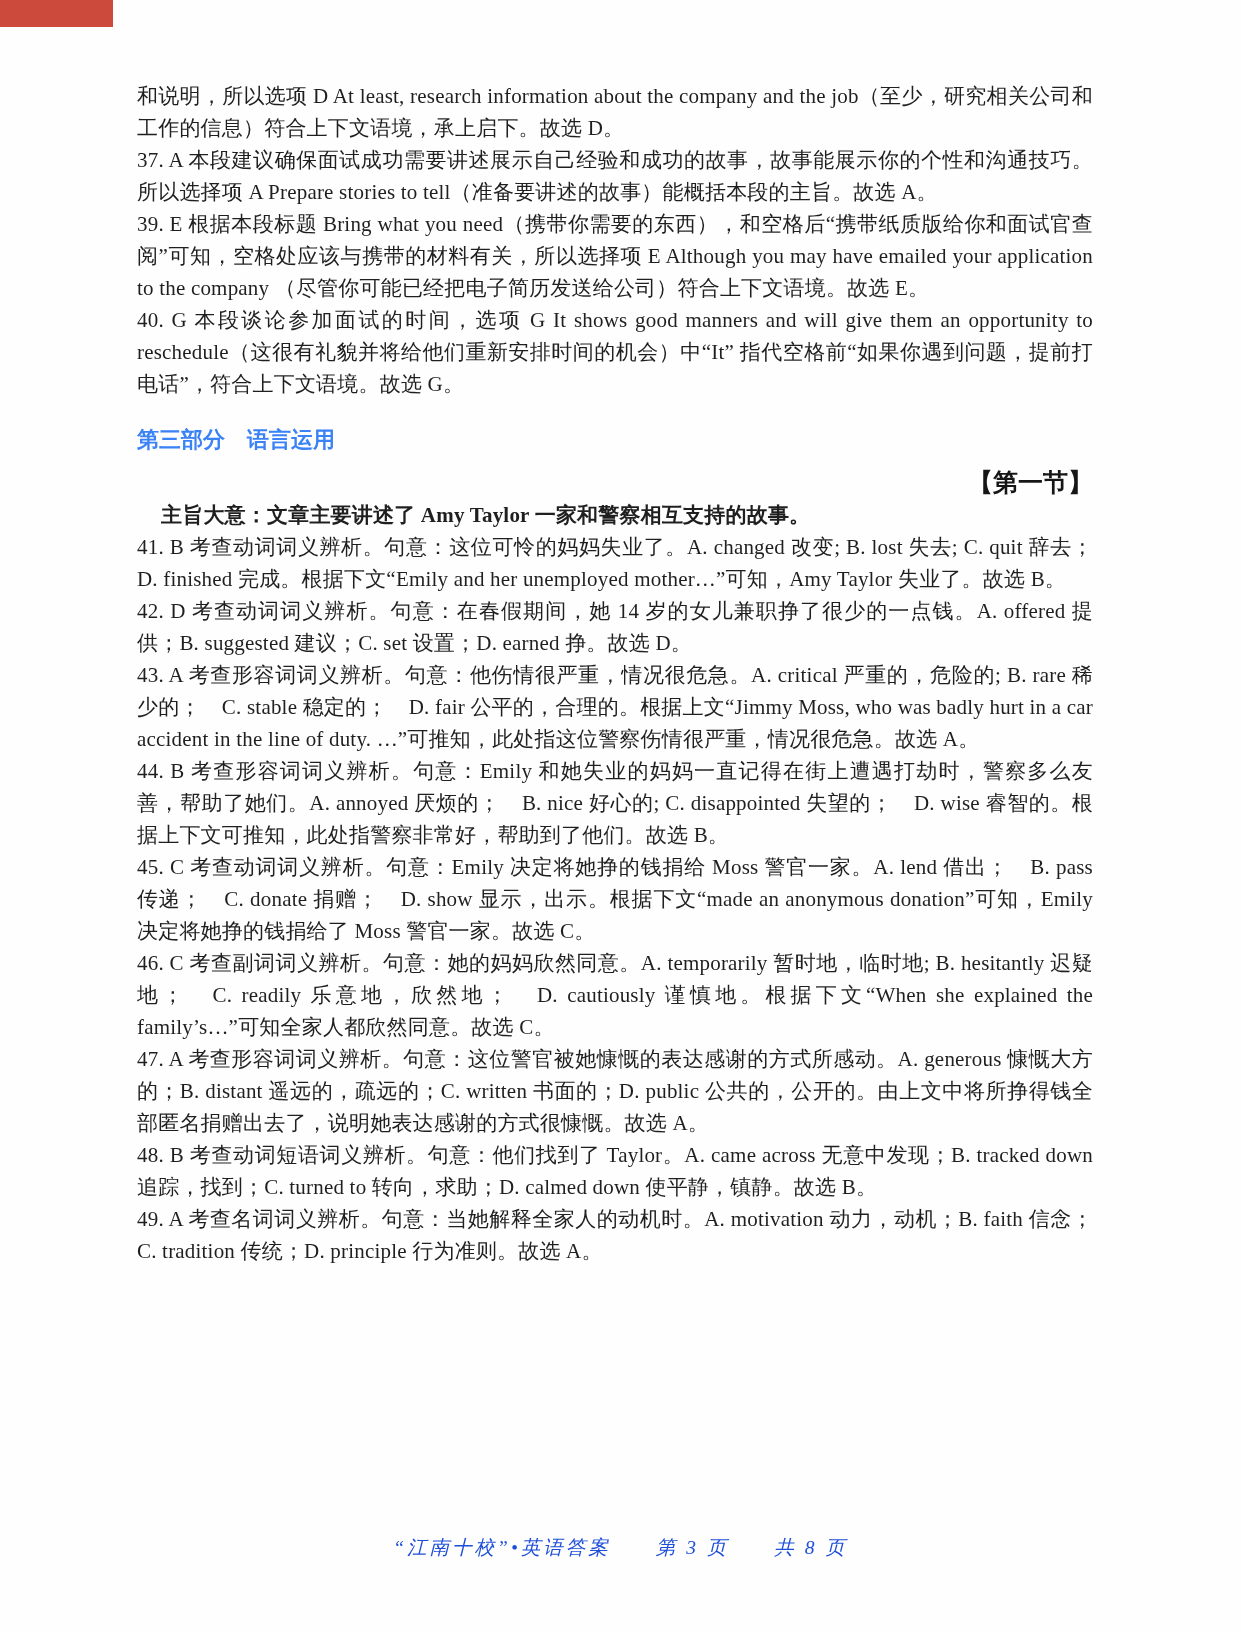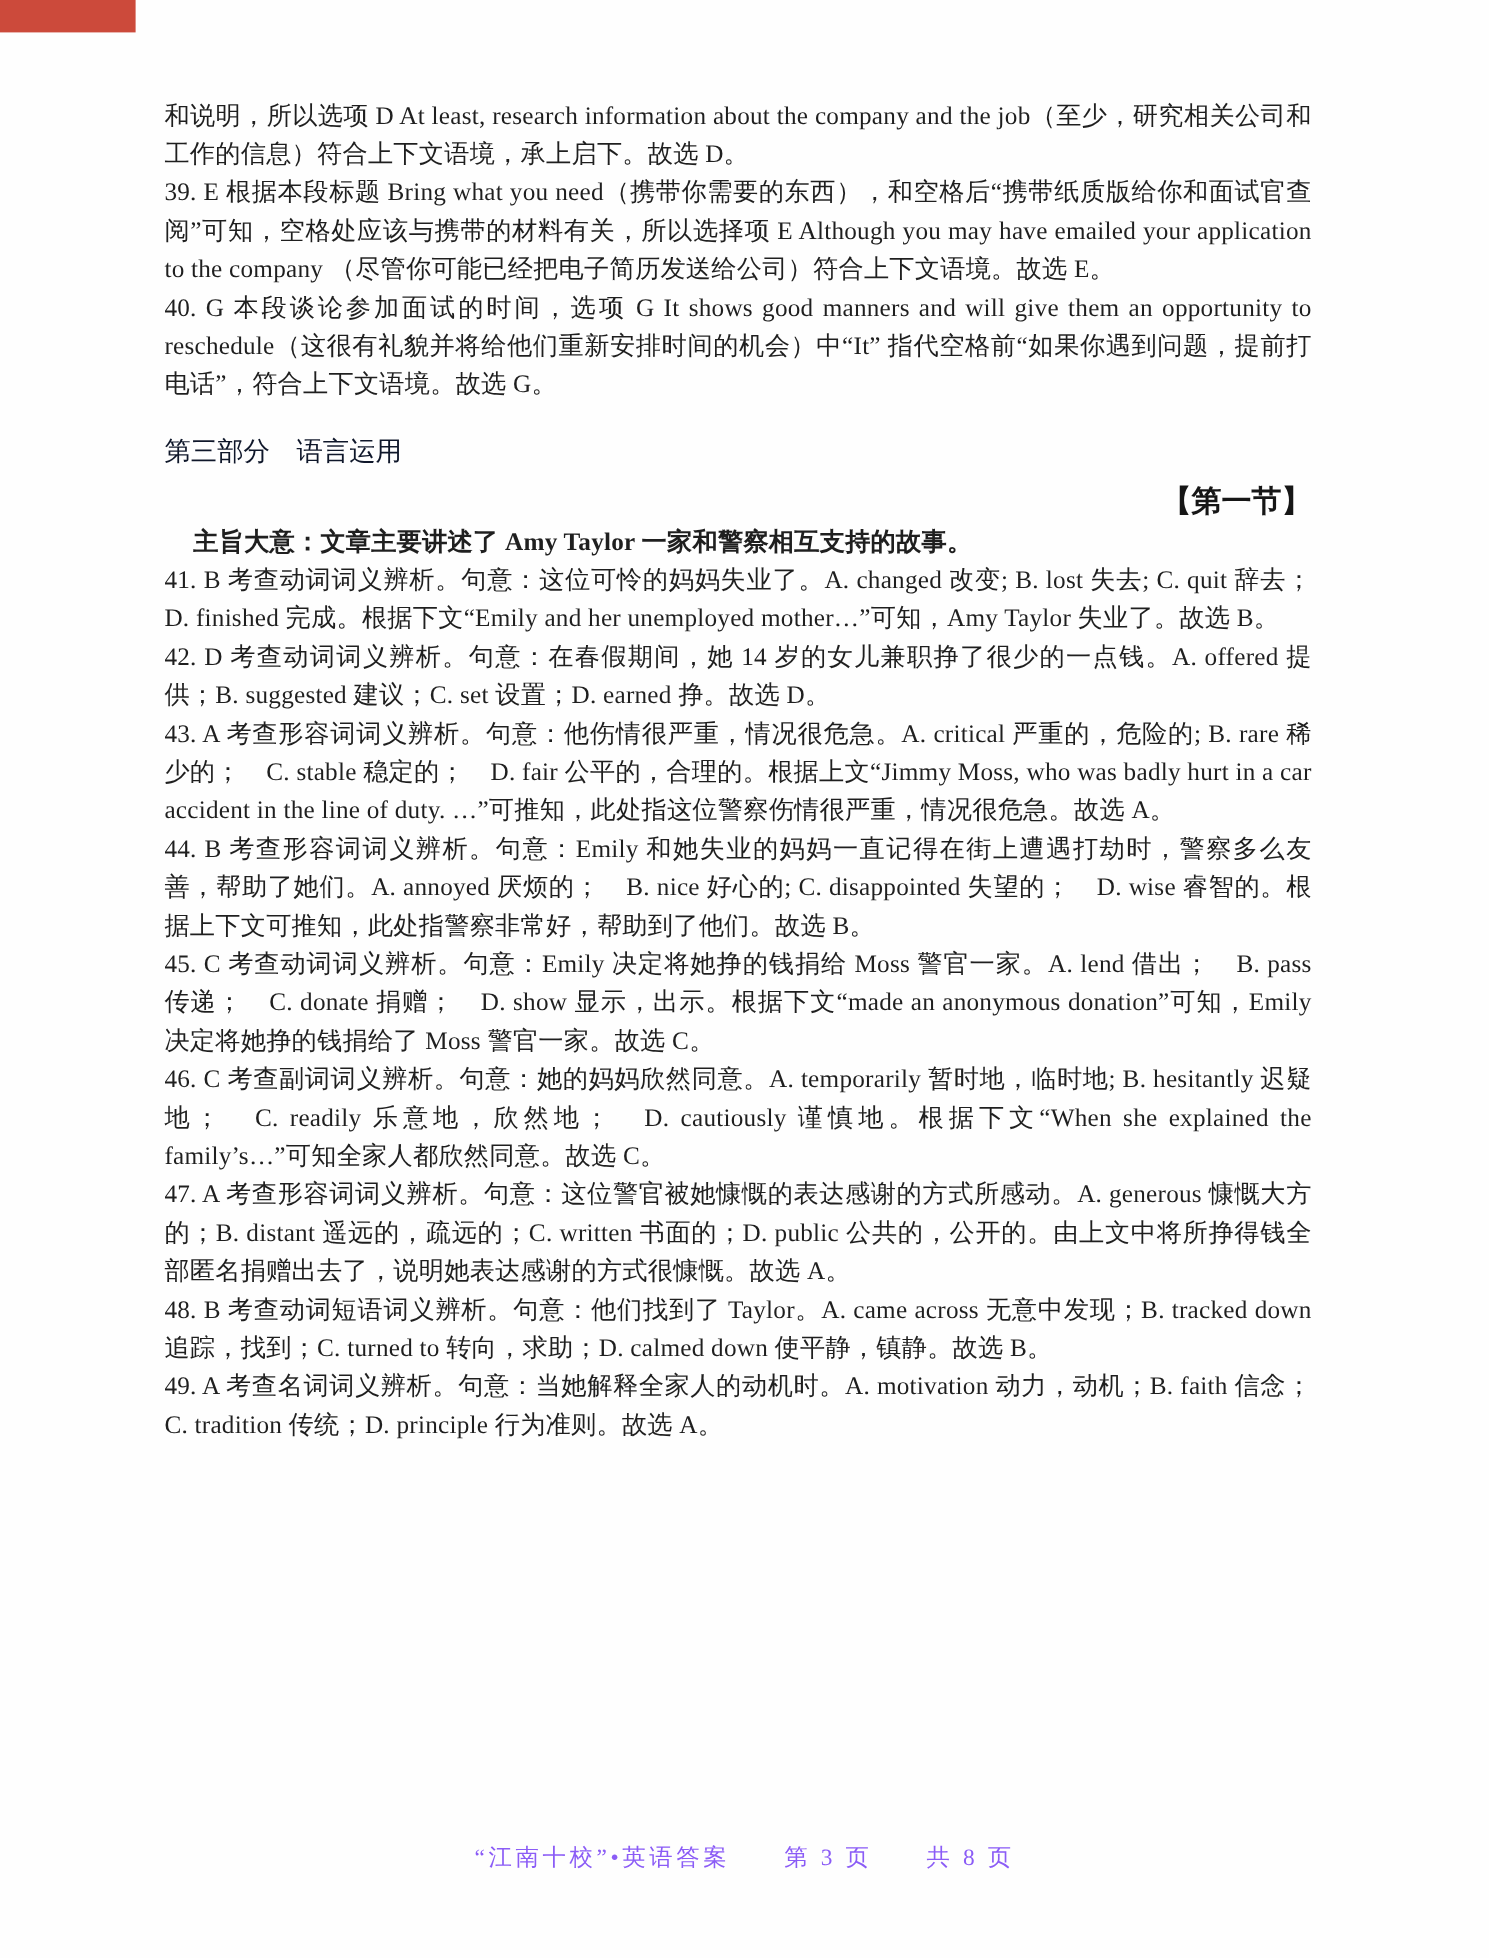--- a/index.html
+++ b/index.html
@@ -30,56 +30,58 @@
     margin: 0;
     font-size: 21px;
     line-height: 32px;
     text-align: justify;
     letter-spacing: 0.2px;
     overflow-wrap: break-word;
   }
   .part-heading {
     margin: 24px 0 0 0;
     font-family: "Liberation Sans", "DejaVu Sans", sans-serif;
-    font-weight: normal;
+    font-weight: bold;
     font-size: 22px;
     line-height: 32px;
-    color: #0f172a;
+    color: #3b82f6;
   }
   .section-heading {
     margin: 9px 0 0 0;
     font-family: "Liberation Sans", "DejaVu Sans", sans-serif;
     font-weight: bold;
     font-size: 25px;
     line-height: 34px;
     color: #161616;
     text-align: right;
   }
   .main-idea { text-indent: 24px; font-weight: bold; }
   .footer {
     position: absolute;
     left: 0; right: 0;
     top: 1534px;
     text-align: center;
     font-size: 19.5px;
     letter-spacing: 3px;
-    color: #8b5cf6;
+    color: #1d4ed8;
+    font-style: italic;
   }
 </style>
 </head>
 <body>
 
 <div class="page">
 
   <div class="scan-artifact" style="background-color:#cc4a3b"></div>
 
   <div class="content">
 
     <p class="body-p">和说明，所以选项 D At least, research information about the company and the job（至少，研究相关公司和工作的信息）符合上下文语境，承上启下。故选 D。</p>
 
+    <p class="body-p">37. A 本段建议确保面试成功需要讲述展示自己经验和成功的故事，故事能展示你的个性和沟通技巧。所以选择项 A Prepare stories to tell（准备要讲述的故事）能概括本段的主旨。故选 A。</p>
 
 
     <p class="body-p">39. E 根据本段标题 Bring what you need（携带你需要的东西），和空格后“携带纸质版给你和面试官查阅”可知，空格处应该与携带的材料有关，所以选择项 E Although you may have emailed your application to the company （尽管你可能已经把电子简历发送给公司）符合上下文语境。故选 E。</p>
 
     <p class="body-p">40. G 本段谈论参加面试的时间，选项 G It shows good manners and will give them an opportunity to reschedule（这很有礼貌并将给他们重新安排时间的机会）中“It” 指代空格前“如果你遇到问题，提前打电话”，符合上下文语境。故选 G。</p>
 
     <h2 class="part-heading">第三部分　语言运用</h2>
 
     <h3 class="section-heading">【第一节】</h3>
 

